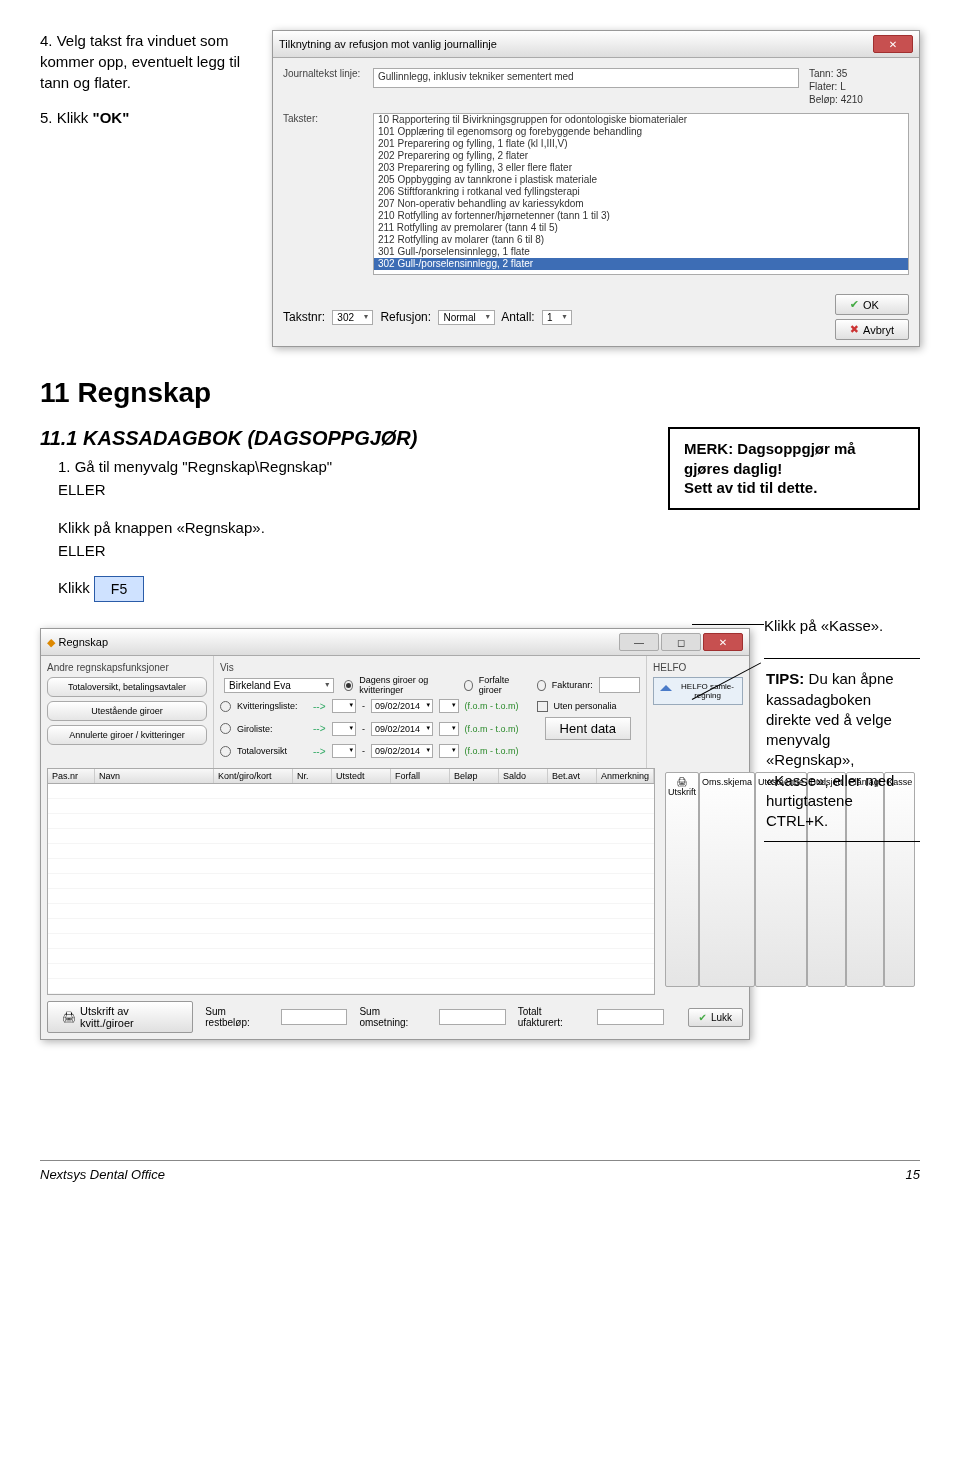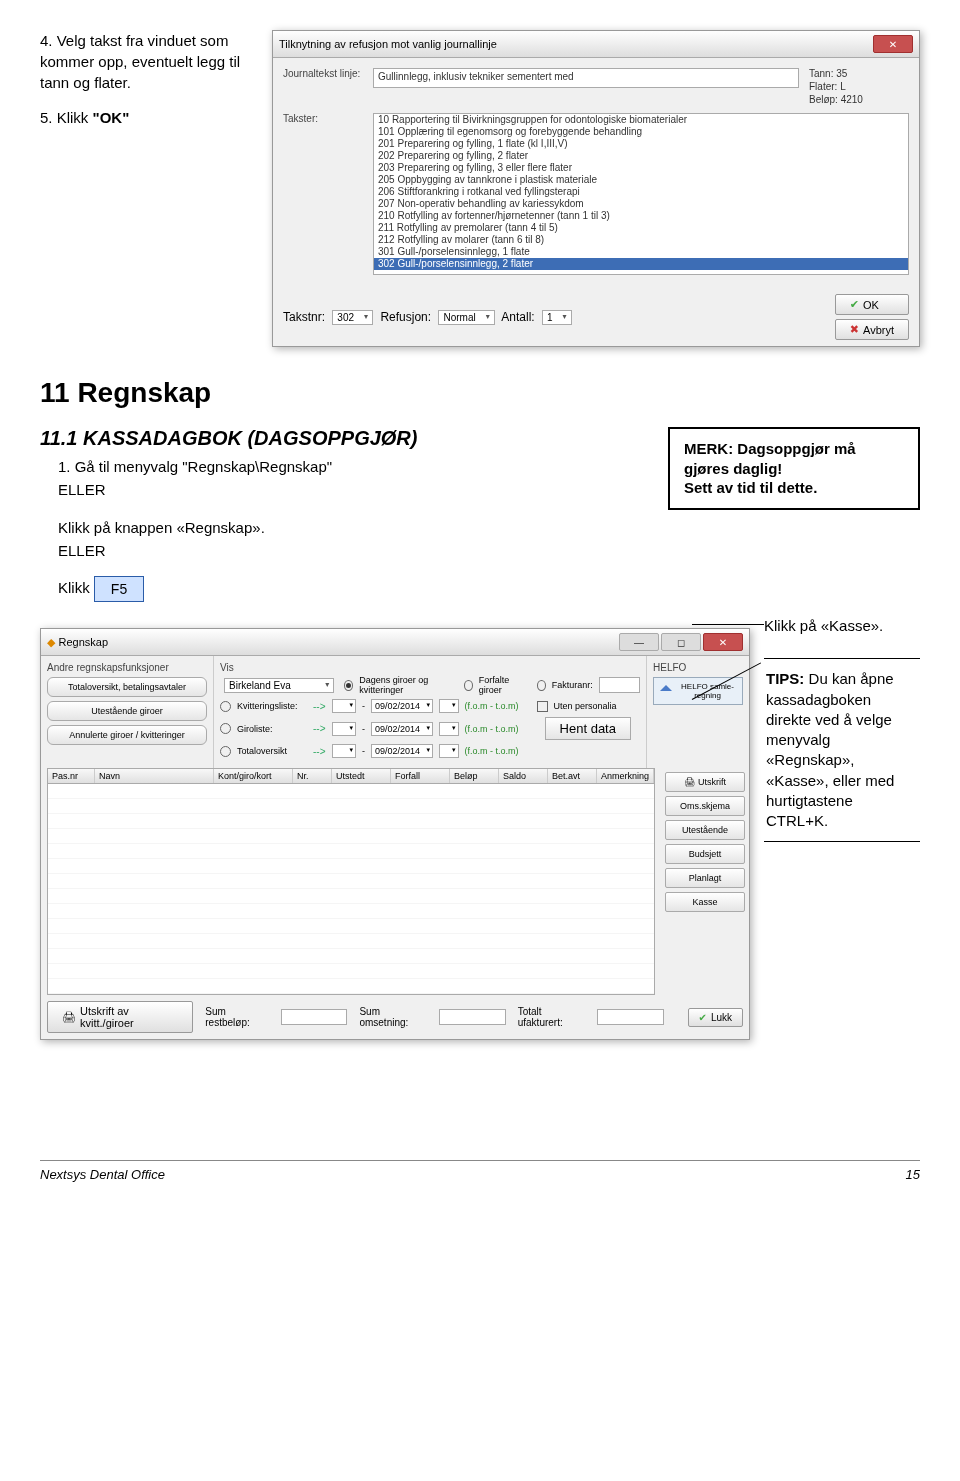--- a/index.html
+++ b/index.html
@@ -48,21 +48,21 @@
   .tbl .thdr{display:flex;background:linear-gradient(#f8f8f8,#e0e0e0);border-bottom:1px solid #aaa;font-size:9px}
   .tbl .thdr span{padding:2px 4px;border-right:1px solid #ccc}
   .tbl .tbody{height:210px;background:repeating-linear-gradient(#fff,#fff 14px,#f5f5f5 14px,#f5f5f5 15px)}
   .regfoot{display:flex;align-items:center;padding:6px;gap:12px;font-size:10px}
   .inp{background:#fff;border:1px solid #aaa;padding:1px 4px;width:60px;height:12px;display:inline-block}
   .sidecallout{width:200px;font-size:15px;line-height:1.35}
   .sidecallout .c2{border-top:1.5px solid #000;border-bottom:1.5px solid #000;padding:10px 2px;margin-top:22px}
   .footer{margin-top:120px;border-top:1px solid #888;padding-top:6px;display:flex;justify-content:space-between;font-size:13px;font-style:italic}
   .helfo{background:#e8f0f8;border:1px solid #9ab;padding:4px;font-size:8px;text-align:center;margin-bottom:6px;display:flex;gap:3px;align-items:center}
   .helfo svg{flex-shrink:0}
-  .sidebtns{display:flex;flex-direction:column}
+  .sidebtns{display:flex;flex-direction:row}
   .check{color:#4a4}
   .x{color:#c33}
   .lukk{background:linear-gradient(#fff,#e0e0e0);border:1px solid #999;padding:3px 10px;font-size:10px;display:flex;align-items:center;gap:4px;border-radius:2px}
   .ptr{position:relative}
   .ptr::before{content:"";position:absolute;left:-72px;top:8px;width:72px;border-top:1px solid #000}
   .ptr2{position:relative}
   .ptr2::before{content:"";position:absolute;left:-72px;top:40px;width:78px;border-top:1px solid #000;transform:rotate(-28deg);transform-origin:left}
 </style>
 </head>
 <body>

